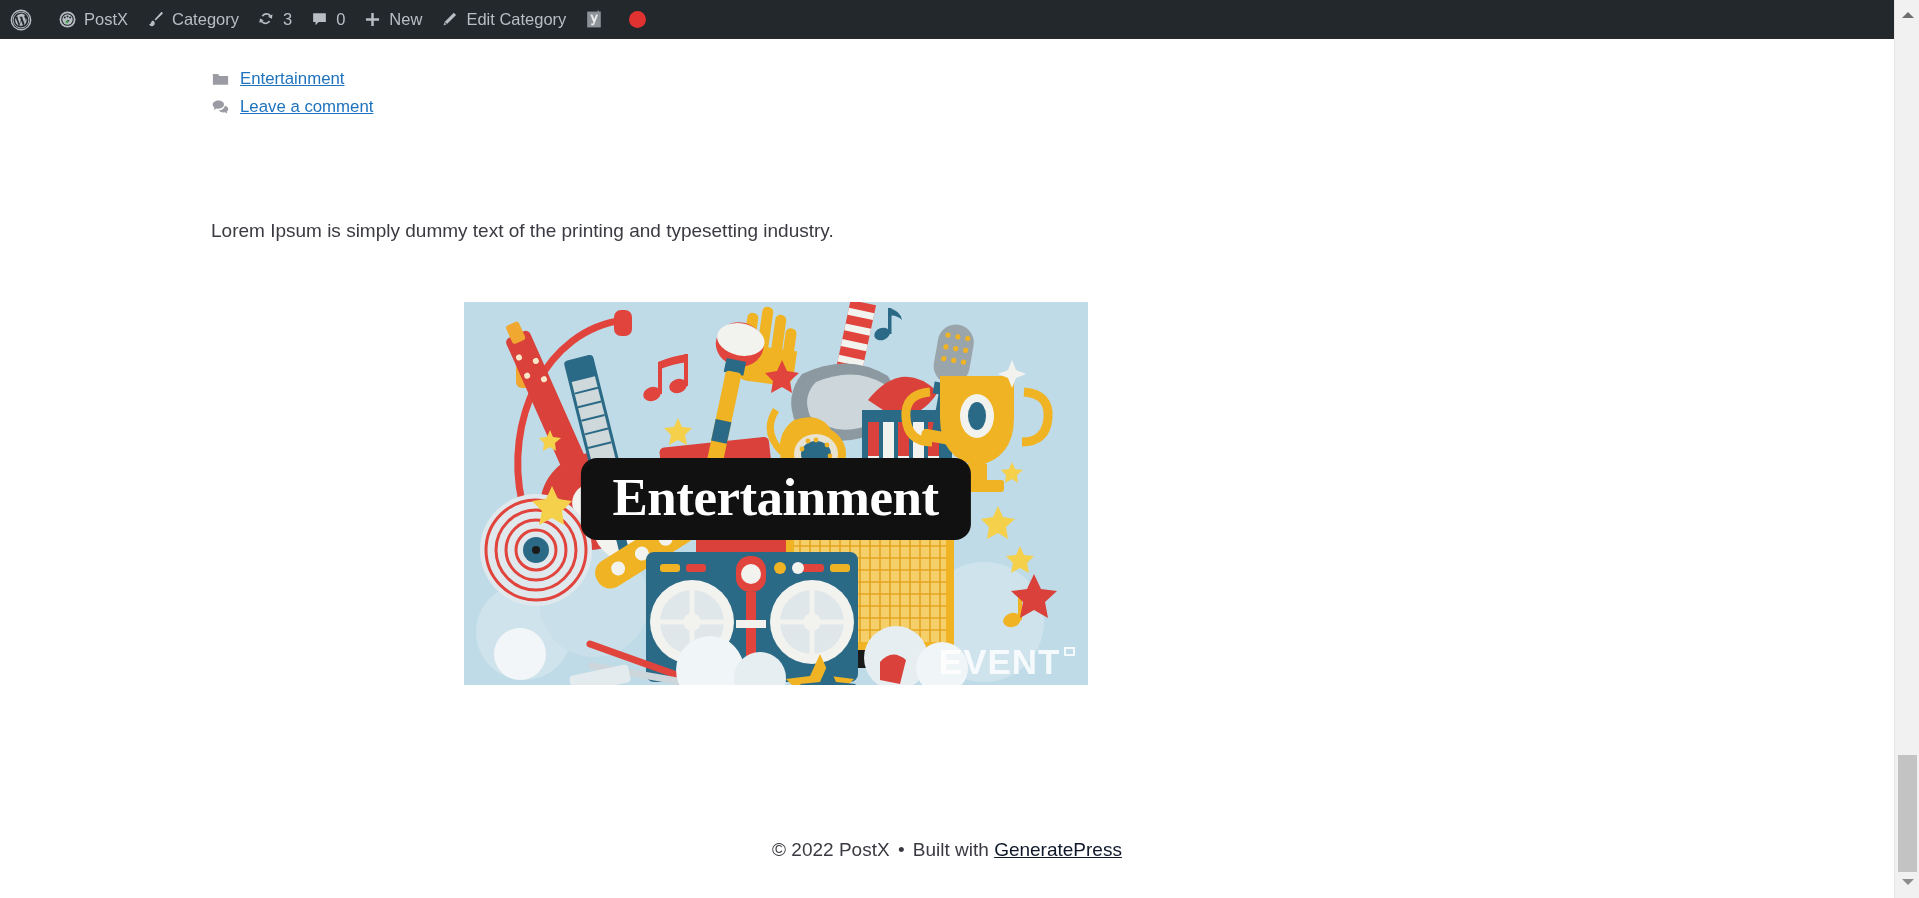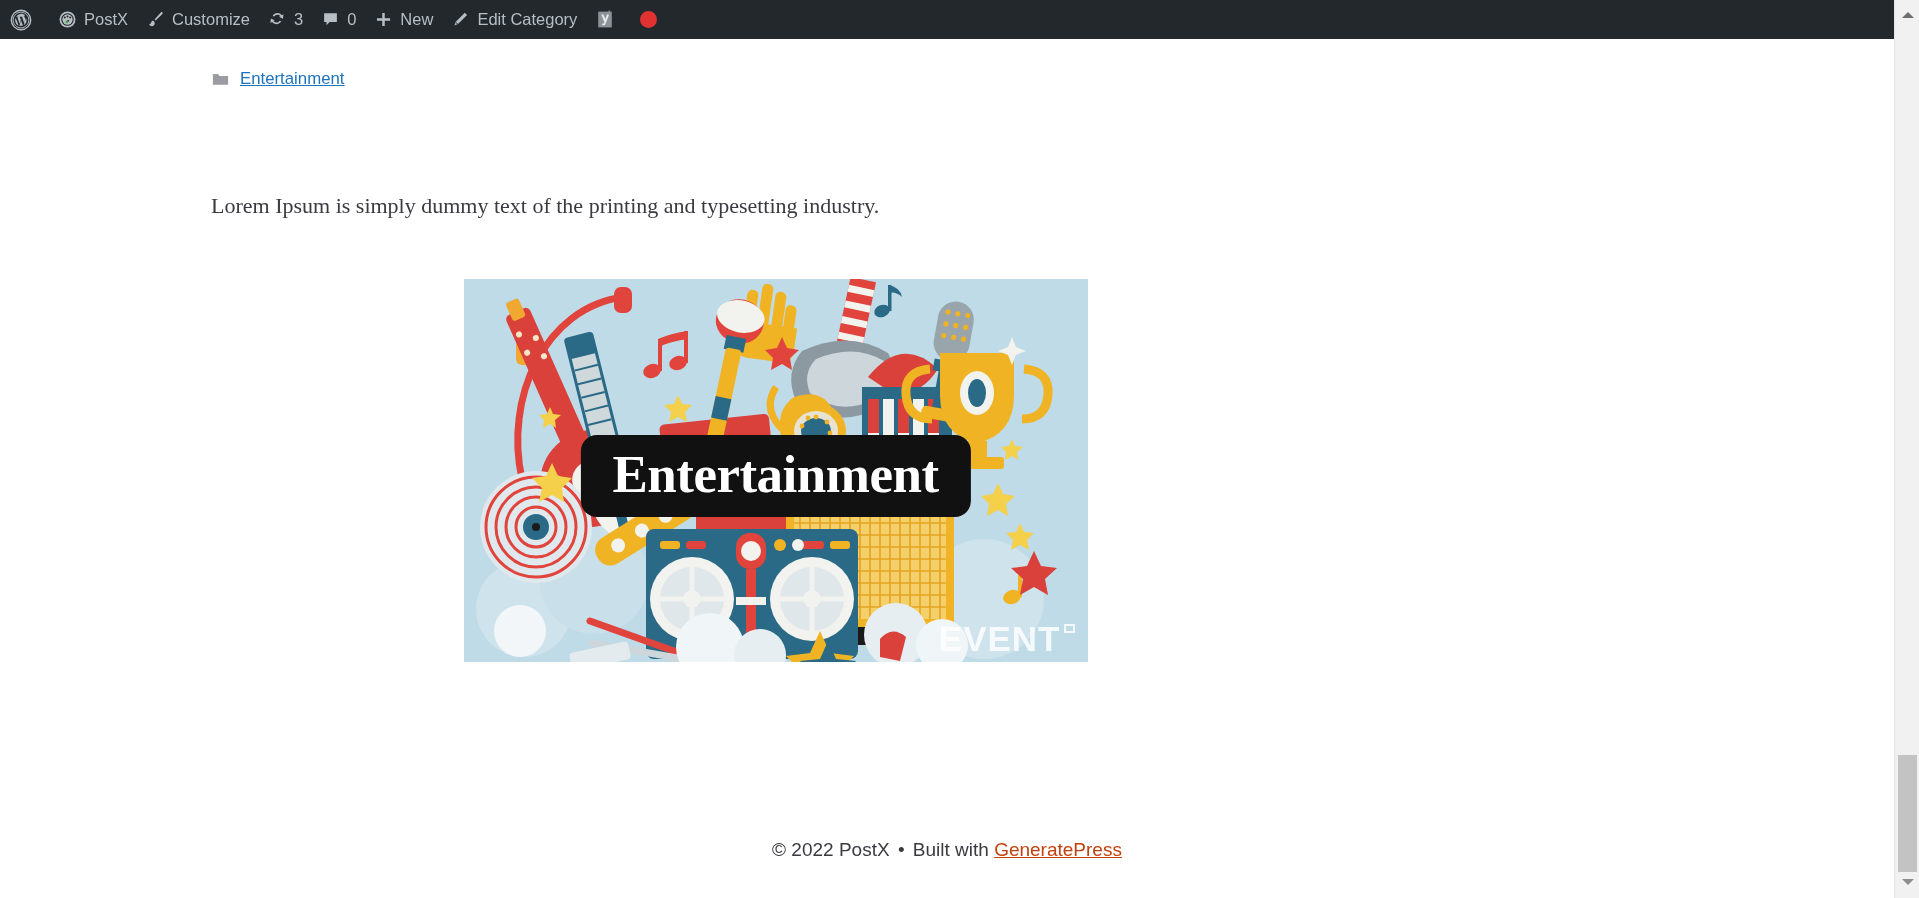--- a/index.html
+++ b/index.html
@@ -68,25 +68,24 @@
   .meta-link {
     color: #1e73be; text-decoration: underline;
     font-size: 16.8px; cursor: pointer;
   }
 
   .entry-content {
     padding-top: 95px;
     padding-left: 11px;
   }
   .entry-text {
-    font-size: 22px;
+    font-size: 19px;
     line-height: 1.6;
     color: #3a3a42;
     margin: 0;
-    font-family: Liberation Serif, serif;
   }
 
   .featured-wrap {
     margin-top: 56px;
     display: flex;
     justify-content: center;
   }
   .featured-image {
     position: relative;
     width: 624px; height: 383px;
@@ -138,21 +137,21 @@
     left: 0; bottom: 0;
     width: 1894px;
     padding-bottom: 34px;
     text-align: center;
   }
   .footer-inner {
     font-size: 19px;
     color: #3a3a42;
     line-height: 1.5;
   }
-  .footer-link { color: #c2410c; text-decoration: underline; cursor: pointer; }
+  .footer-link { color: #0f172a; text-decoration: underline; cursor: pointer; }
   .footer-sep { padding: 0 3px; }
 
   
   #scrollbar {
     position: absolute; top: 0; right: 0;
     width: 25px; height: 898px;
     background: #f1f1f1;
     border-left: 1px solid #e4e4e4;
     z-index: 60;
   }
@@ -209,21 +208,21 @@
       </span>
       <span class="ab-label">PostX</span>
     </div>
 
     <div class="ab-item">
       <span class="ab-ico">
         <svg width="19" height="19" viewBox="0 0 20 20">
           <path fill="#b7bfc5" d="M17.3 2.6c-.5-.5-1.2-.5-1.7 0l-6.6 7.3 1.1 1.1 7.2-6.7c.5-.5.5-1.2 0-1.7zM7.9 11.4c-.6-.2-1.3-.1-1.8.4-.9.9-.6 1.9-1.5 2.8-.5.5-1.1.6-1.6.5.6 1 1.8 1.9 3.2 1.9 1.7 0 3-1.3 3-3 0-.6-.2-1.2-.5-1.6l-.8-1z"></path>
         </svg>
       </span>
-      <span class="ab-label">Customize</span>
+      <span class="ab-label">Category</span>
     </div>
 
     <div class="ab-item">
       <span class="ab-ico">
         <svg width="19" height="19" viewBox="0 0 20 20">
           <path fill="#b7bfc5" d="M10 3.2c-2.2 0-4.1 1.2-5.1 3l1.7.7c.7-1.2 2-2 3.4-2 1.4 0 2.6.7 3.3 1.8l-1.9.3 4.3 2.2.6-4.8-1.6 1.1A6.7 6.7 0 0 0 10 3.2zM3.1 8.9l-.6 4.8 1.6-1.1a6.7 6.7 0 0 0 4.7 2.3c2.2 0 4.1-1.2 5.1-3l-1.7-.7c-.7 1.2-2 2-3.4 2-1.4 0-2.6-.7-3.3-1.8l1.9-.3L3.1 8.9z"></path>
         </svg>
       </span>
       <span class="ab-count">3</span>
     </div>
@@ -286,20 +285,29 @@
         <span class="meta-ico">
           <svg width="19" height="19" viewBox="0 0 20 20">
             <path d="M2 4.6h5.4l1.3 1.7H18v9.1H2z"></path>
             <path d="M2 4.6h5.4l1.3 1.7H2z"></path>
           </svg>
         </span>
         <a class="meta-link">Entertainment</a>
       </div>
 
 
+      <div class="meta-row">
+        <span class="meta-ico">
+          <svg width="19" height="19" viewBox="0 0 20 20">
+            <path d="M7.8 2.6c3.3 0 6 1.9 6 4.3s-2.7 4.3-6 4.3c-.7 0-1.4-.1-2-.2l-3 1.6.8-2.3C2.5 9.5 1.8 8.3 1.8 6.9c0-2.4 2.7-4.3 6-4.3z"></path>
+            <path d="M14.5 8.1c2.2.5 3.7 1.9 3.7 3.6 0 1.1-.6 2.1-1.6 2.8l.6 1.9-2.5-1.3c-.5.1-1 .2-1.5.2-2.2 0-4.1-1-4.8-2.4 3.3-.2 5.9-2.1 6.1-4.8z"></path>
+          </svg>
+        </span>
+        <a class="meta-link">Leave a comment</a>
+      </div>
 
     </div>
 
     <div class="entry-content">
       <p class="entry-text">Lorem Ipsum is simply dummy text of the printing and typesetting industry.</p>
 
       <div class="featured-wrap">
         <div class="featured-image">
           <svg viewBox="0 0 624 383" width="624" height="383">
             <rect width="624" height="383" fill="#bfdbe7"></rect>

